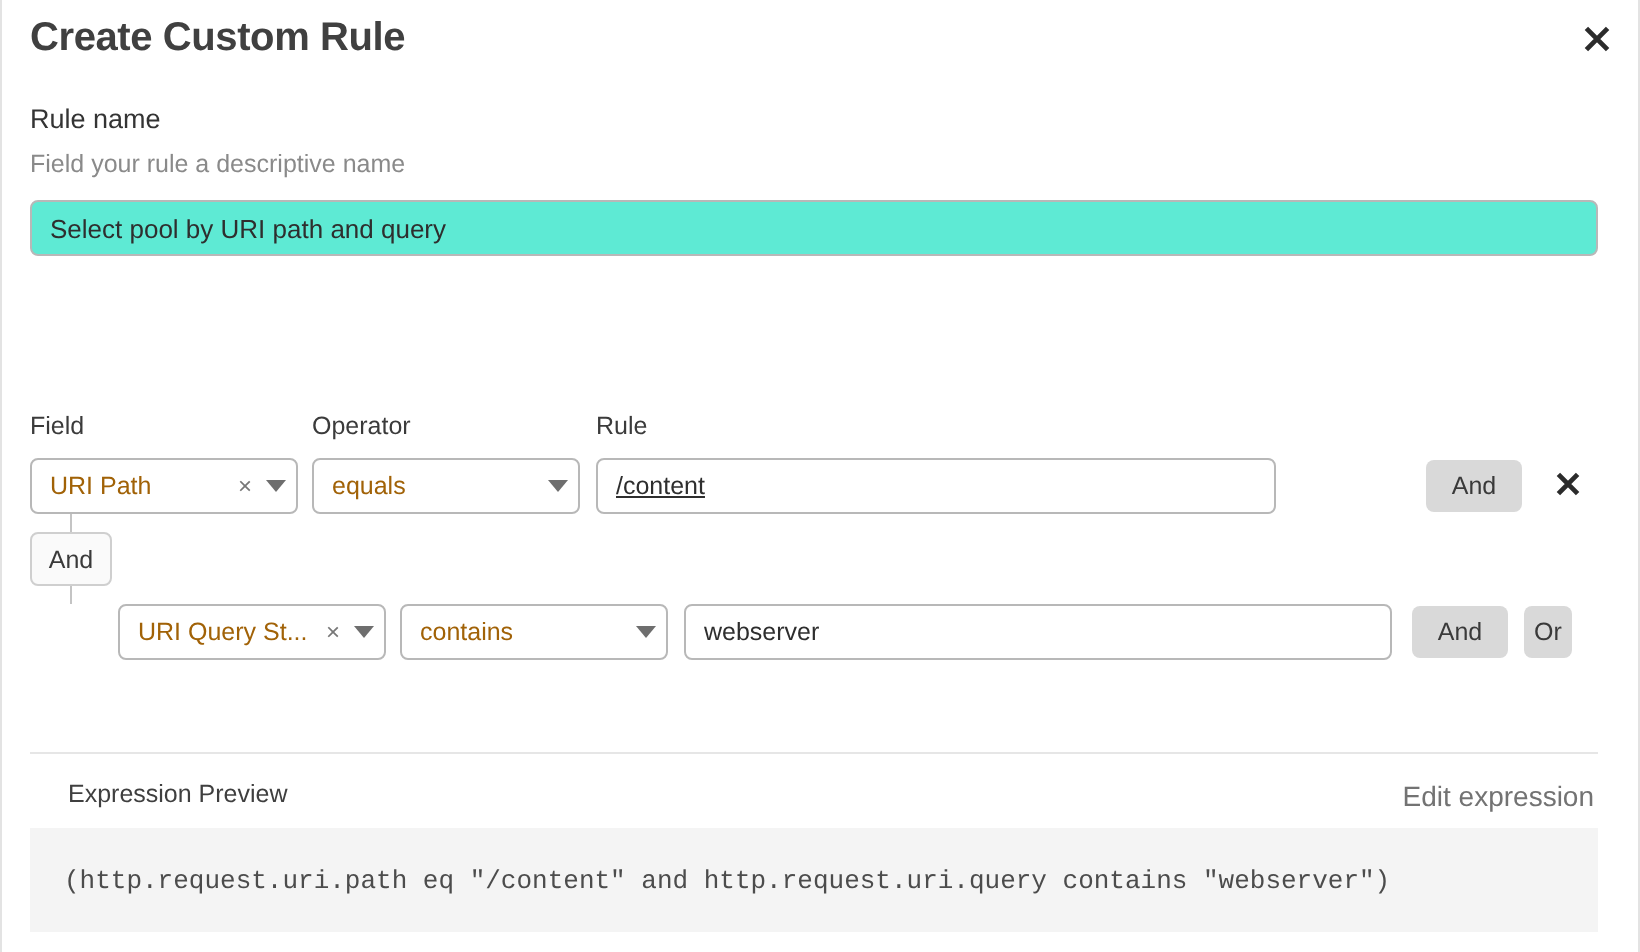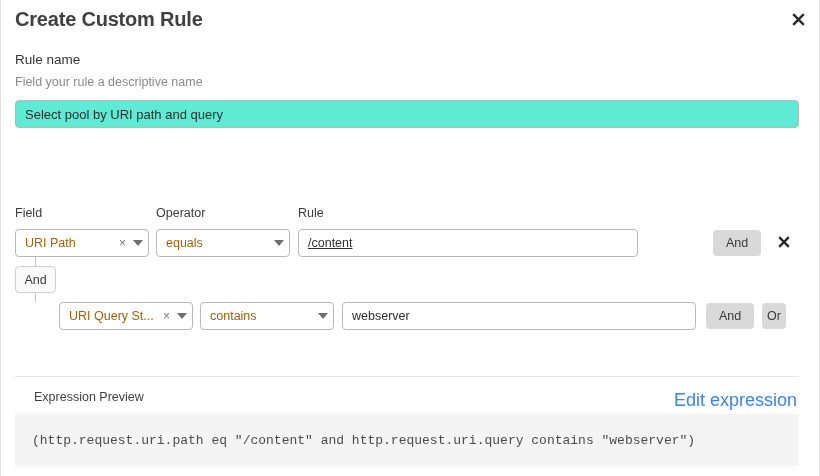--- a/index.html
+++ b/index.html
@@ -203,22 +203,22 @@
   .expr-label {
     position: absolute;
     left: 14px; top: 390px;
     font-size: 12.5px;
     color: #3f3f3f;
     margin-left: 19px;
   }
   .edit-expr {
     position: absolute;
     right: 22px; top: 390px;
-    font-size: 18px;
-    color: #3b82f6;
+    font-size: 14px;
+    color: #737373;
     text-decoration: none;
     cursor: pointer;
   }
   .expr-code {
     position: absolute;
     left: 14px; top: 414px;
     width: 784px; height: 52px;
     background: #f4f4f4;
     display: flex;
     align-items: center;

